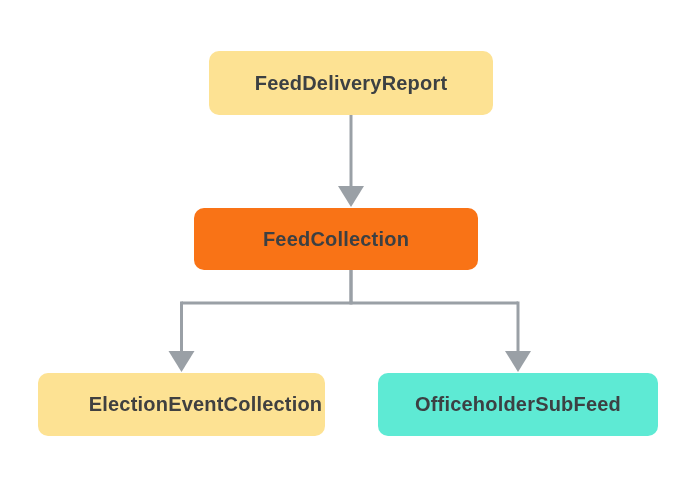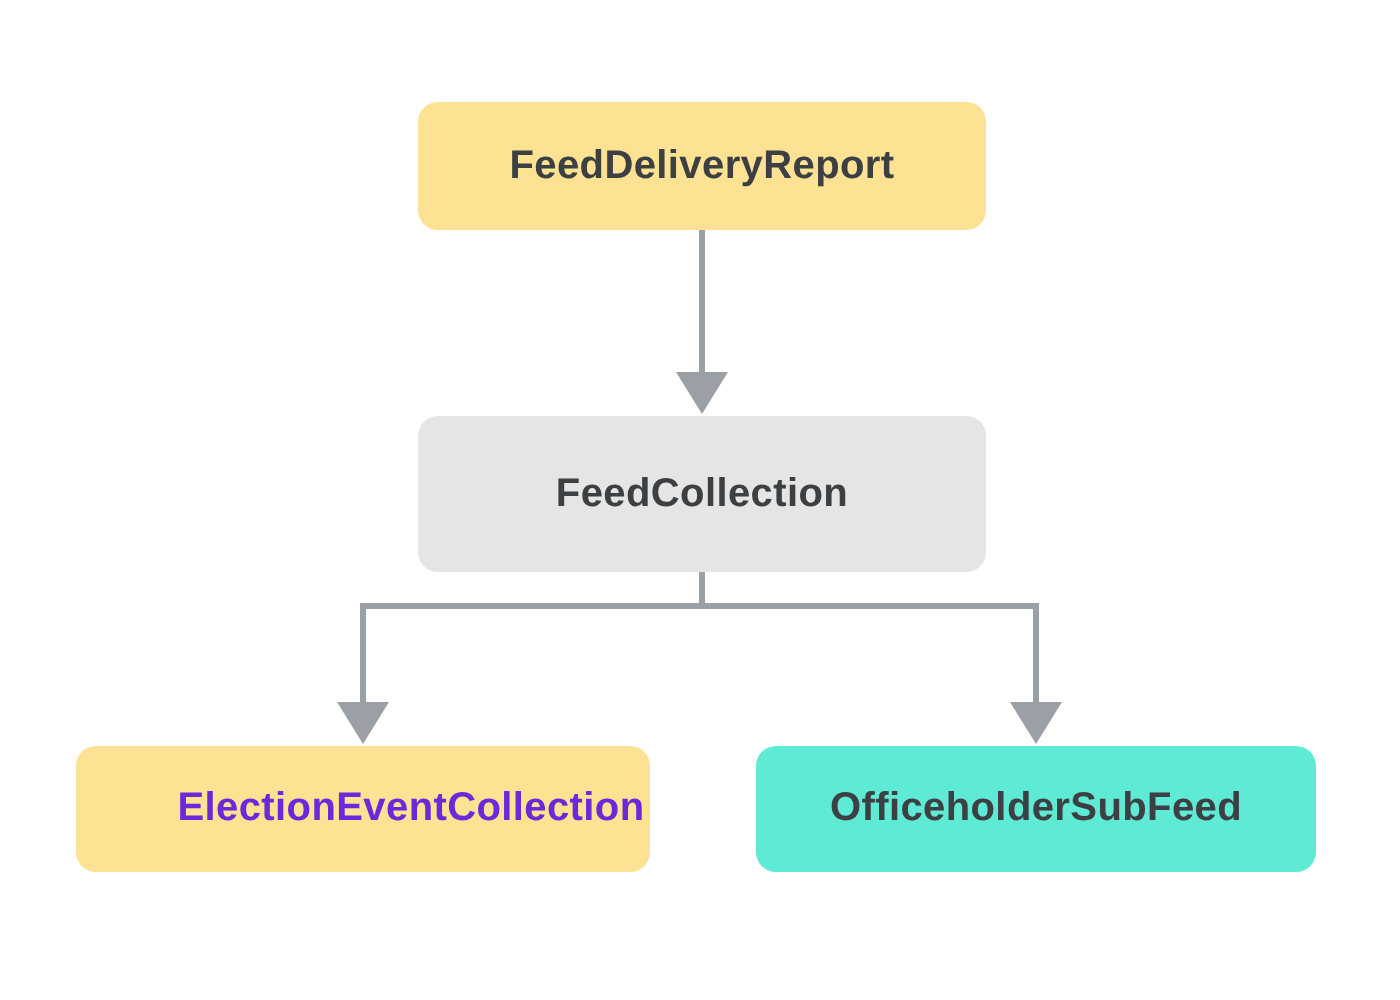--- a/index.html
+++ b/index.html
@@ -54,25 +54,25 @@
       <line x1="351" y1="270" x2="351" y2="303" stroke="#9AA0A6" stroke-width="3"></line>
       <line x1="349.5" y1="303" x2="518" y2="303" stroke="#9AA0A6" stroke-width="3"></line>
       <line x1="518" y1="301.5" x2="518" y2="355" stroke="#9AA0A6" stroke-width="3"></line>
       <polygon points="505,351 531,351 518,372" fill="#9AA0A6"></polygon>
     </svg>
 
   <div class="node" style="left: 209px; top: 51px; width: 284px; height: 64px; background: rgb(253, 226, 147);">
     <span class="node-label" style="color: rgb(60, 64, 67);">FeedDeliveryReport</span>
   </div>
 
-  <div class="node" style="left: 209px; top: 208px; width: 284px; height: 78px; background: #e5e5e5;">
+  <div class="node" style="left: 194px; top: 208px; width: 284px; height: 62px; background: #f97316;">
     <span class="node-label" style="color: rgb(60, 64, 67);">FeedCollection</span>
   </div>
 
   <div class="node" style="left: 38px; top: 373px; width: 287px; height: 63px; background: rgb(253, 226, 147);">
-    <span class="node-label" style="color: #6d28d9; margin-left: 48px;">ElectionEventCollection</span>
+    <span class="node-label" style="color: #404040; margin-left: 48px;">ElectionEventCollection</span>
   </div>
 
   <div class="node" style="left: 378px; top: 373px; width: 280px; height: 63px; background: #5eead4;">
     <span class="node-label" style="color: rgb(60, 64, 67);">OfficeholderSubFeed</span>
   </div>
 
 </div>
 
 </body></html>

